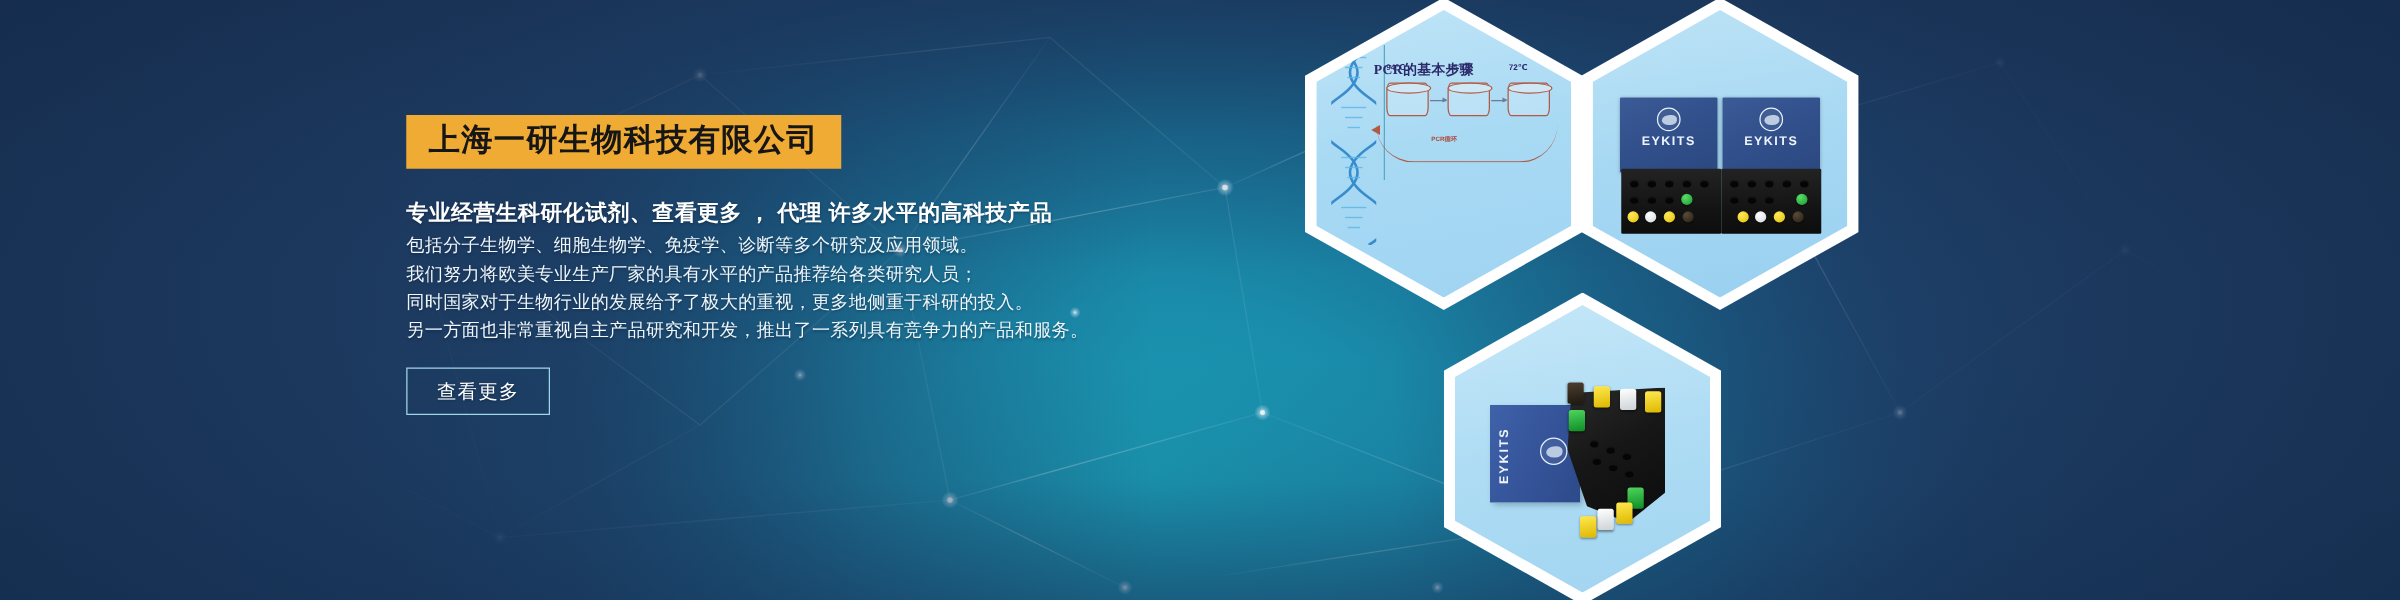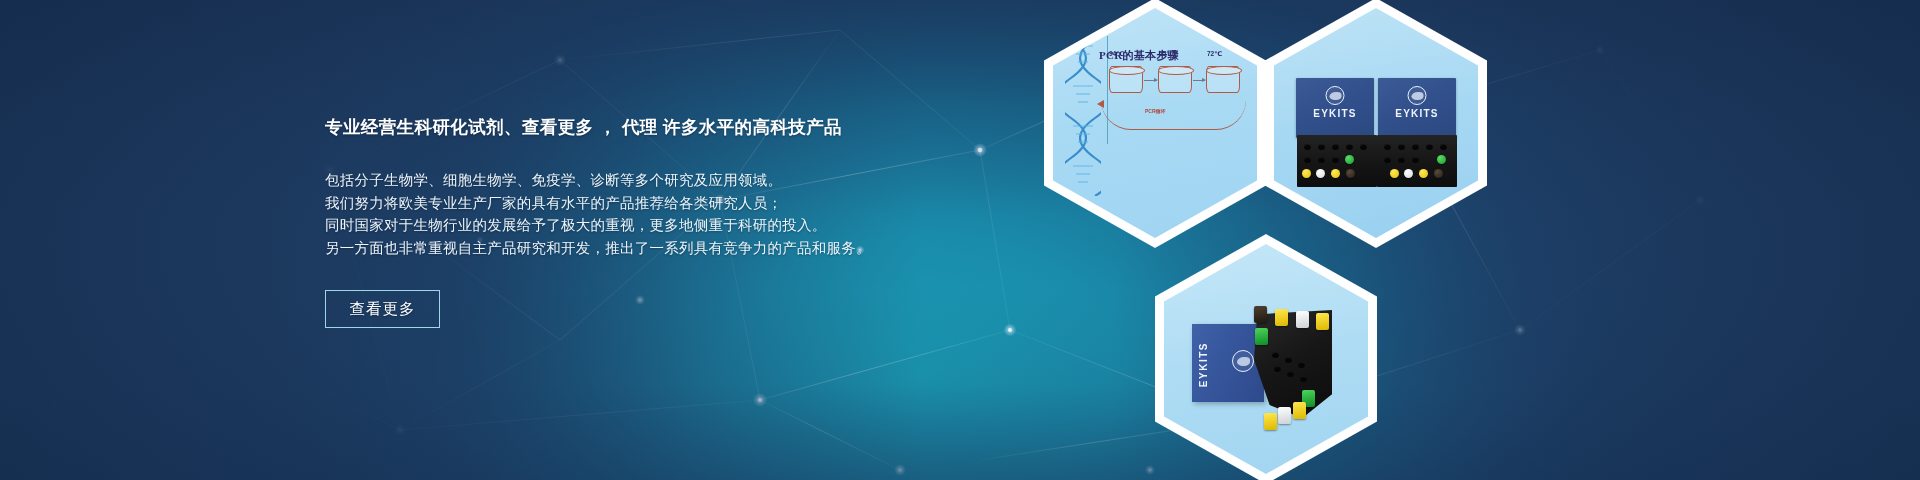--- a/index.html
+++ b/index.html
@@ -67,34 +67,33 @@
   .subtitle{
     margin-top:23px;
     color:#ffffff;
     font-size:17.5px;
     font-weight:700;
     letter-spacing:.4px;
     white-space:nowrap;
     text-shadow:0 1px 2px rgba(0,20,40,.45);
   }
   .desc{
-    margin-top:31px;
-    font-family:Liberation Mono, monospace;
+    margin-top:4px;
   }
   .desc-line{
     color:#eef6fb;
     font-size:14.5px;
     line-height:22.5px;
     font-weight:400;
     letter-spacing:.25px;
     white-space:nowrap;
     text-shadow:0 1px 2px rgba(0,20,40,.4);
   }
   .more-btn{
-    margin-top:30px;
+    margin-top:18px;
     display:inline-flex;
     align-items:center; justify-content:center;
     width:115px; height:38px;
     border:1px solid #9fd6e8;
     color:#ffffff;
     font-size:15.5px;
     font-weight:500;
     letter-spacing:1px;
     background:transparent;
     cursor:pointer;
@@ -404,20 +403,21 @@
   </svg>
 
   <div class="bg-left-dark"></div>
   <div class="bg-right-dark"></div>
   <div class="bg-top-dark"></div>
   <div class="bg-bottom-dark"></div>
   <div class="vignette"></div>
 
   <div class="content">
 
+    <div class="title-badge">上海一研生物科技有限公司</div>
 
     <div class="subtitle">专业经营生科研化试剂、查看更多 ， 代理 许多水平的高科技产品</div>
 
     <div class="desc">
       <div class="desc-line">包括分子生物学、细胞生物学、免疫学、诊断等多个研究及应用领域。</div>
       <div class="desc-line">我们努力将欧美专业生产厂家的具有水平的产品推荐给各类研究人员；</div>
       <div class="desc-line">同时国家对于生物行业的发展给予了极大的重视，更多地侧重于科研的投入。</div>
       <div class="desc-line">另一方面也非常重视自主产品研究和开发，推出了一系列具有竞争力的产品和服务。</div>
     </div>
 

